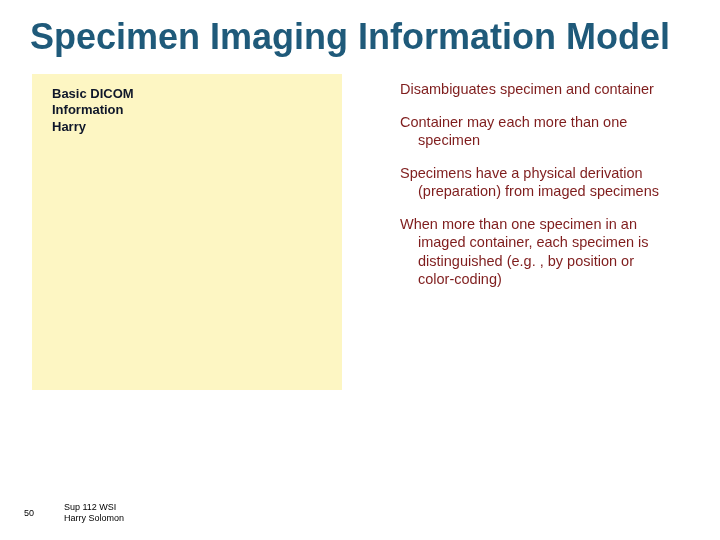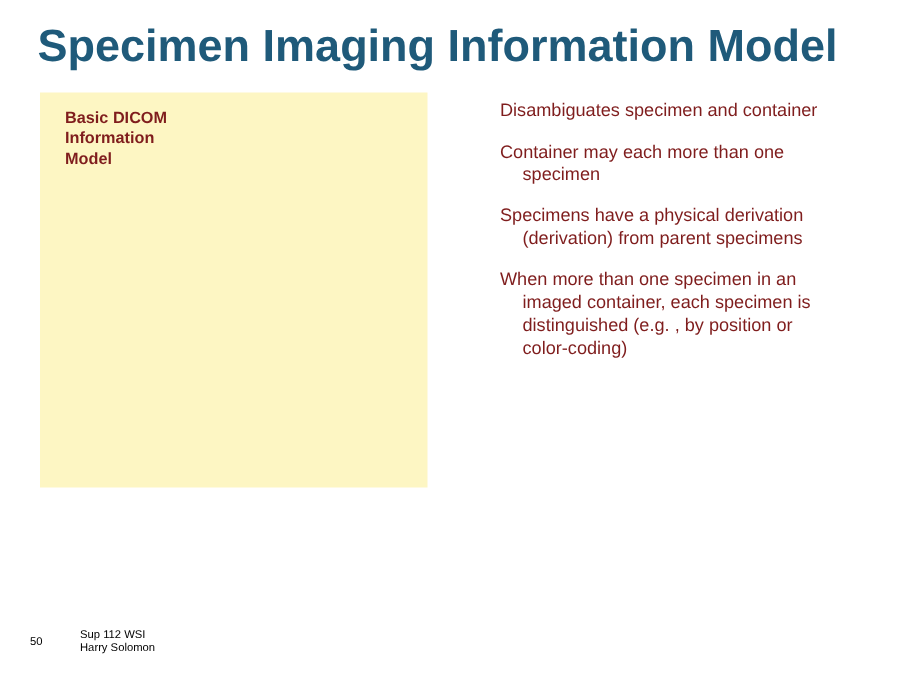--- a/index.html
+++ b/index.html
@@ -34,21 +34,21 @@
     height: 316px;
     background: #fdf6c3;
     box-sizing: border-box;
   }
   .box-label {
     position: absolute;
     left: 20px;
     top: 12px;
     font-size: 13px;
     font-weight: bold;
-    color: #7f1d1d;
+    color: #0f172a;
     line-height: 1.25;
     max-width: 130px;
   }
   .bullets {
     position: absolute;
     left: 400px;
     top: 80px;
     width: 270px;
     font-size: 14.5px;
     color: #7f1d1d;
@@ -82,28 +82,28 @@
 <body>
 
 <div class="slide">
 
   <div class="title">Specimen Imaging Information Model</div>
 
   <div class="yellow-box">
     <div class="box-label">
       <span>Basic DICOM</span><br>
       <span>Information</span><br>
-      <span>Model</span>
+      <span>Harry</span>
     </div>
   </div>
 
   <div class="bullets">
     <div class="bullet">Disambiguates specimen and container</div>
     <div class="bullet">Container may each more than one specimen</div>
-    <div class="bullet">Specimens have a physical derivation (derivation) from parent specimens</div>
+    <div class="bullet">Specimens have a physical derivation (preparation) from imaged specimens</div>
     <div class="bullet">When more than one specimen in an imaged container, each specimen is distinguished (e.g. , by position or color-coding)</div>
   </div>
 
   <div class="footer-num">50</div>
   <div class="footer-text">
     <span>Sup 112 WSI</span><br>
     <span>Harry Solomon</span>
   </div>
 
 </div>

